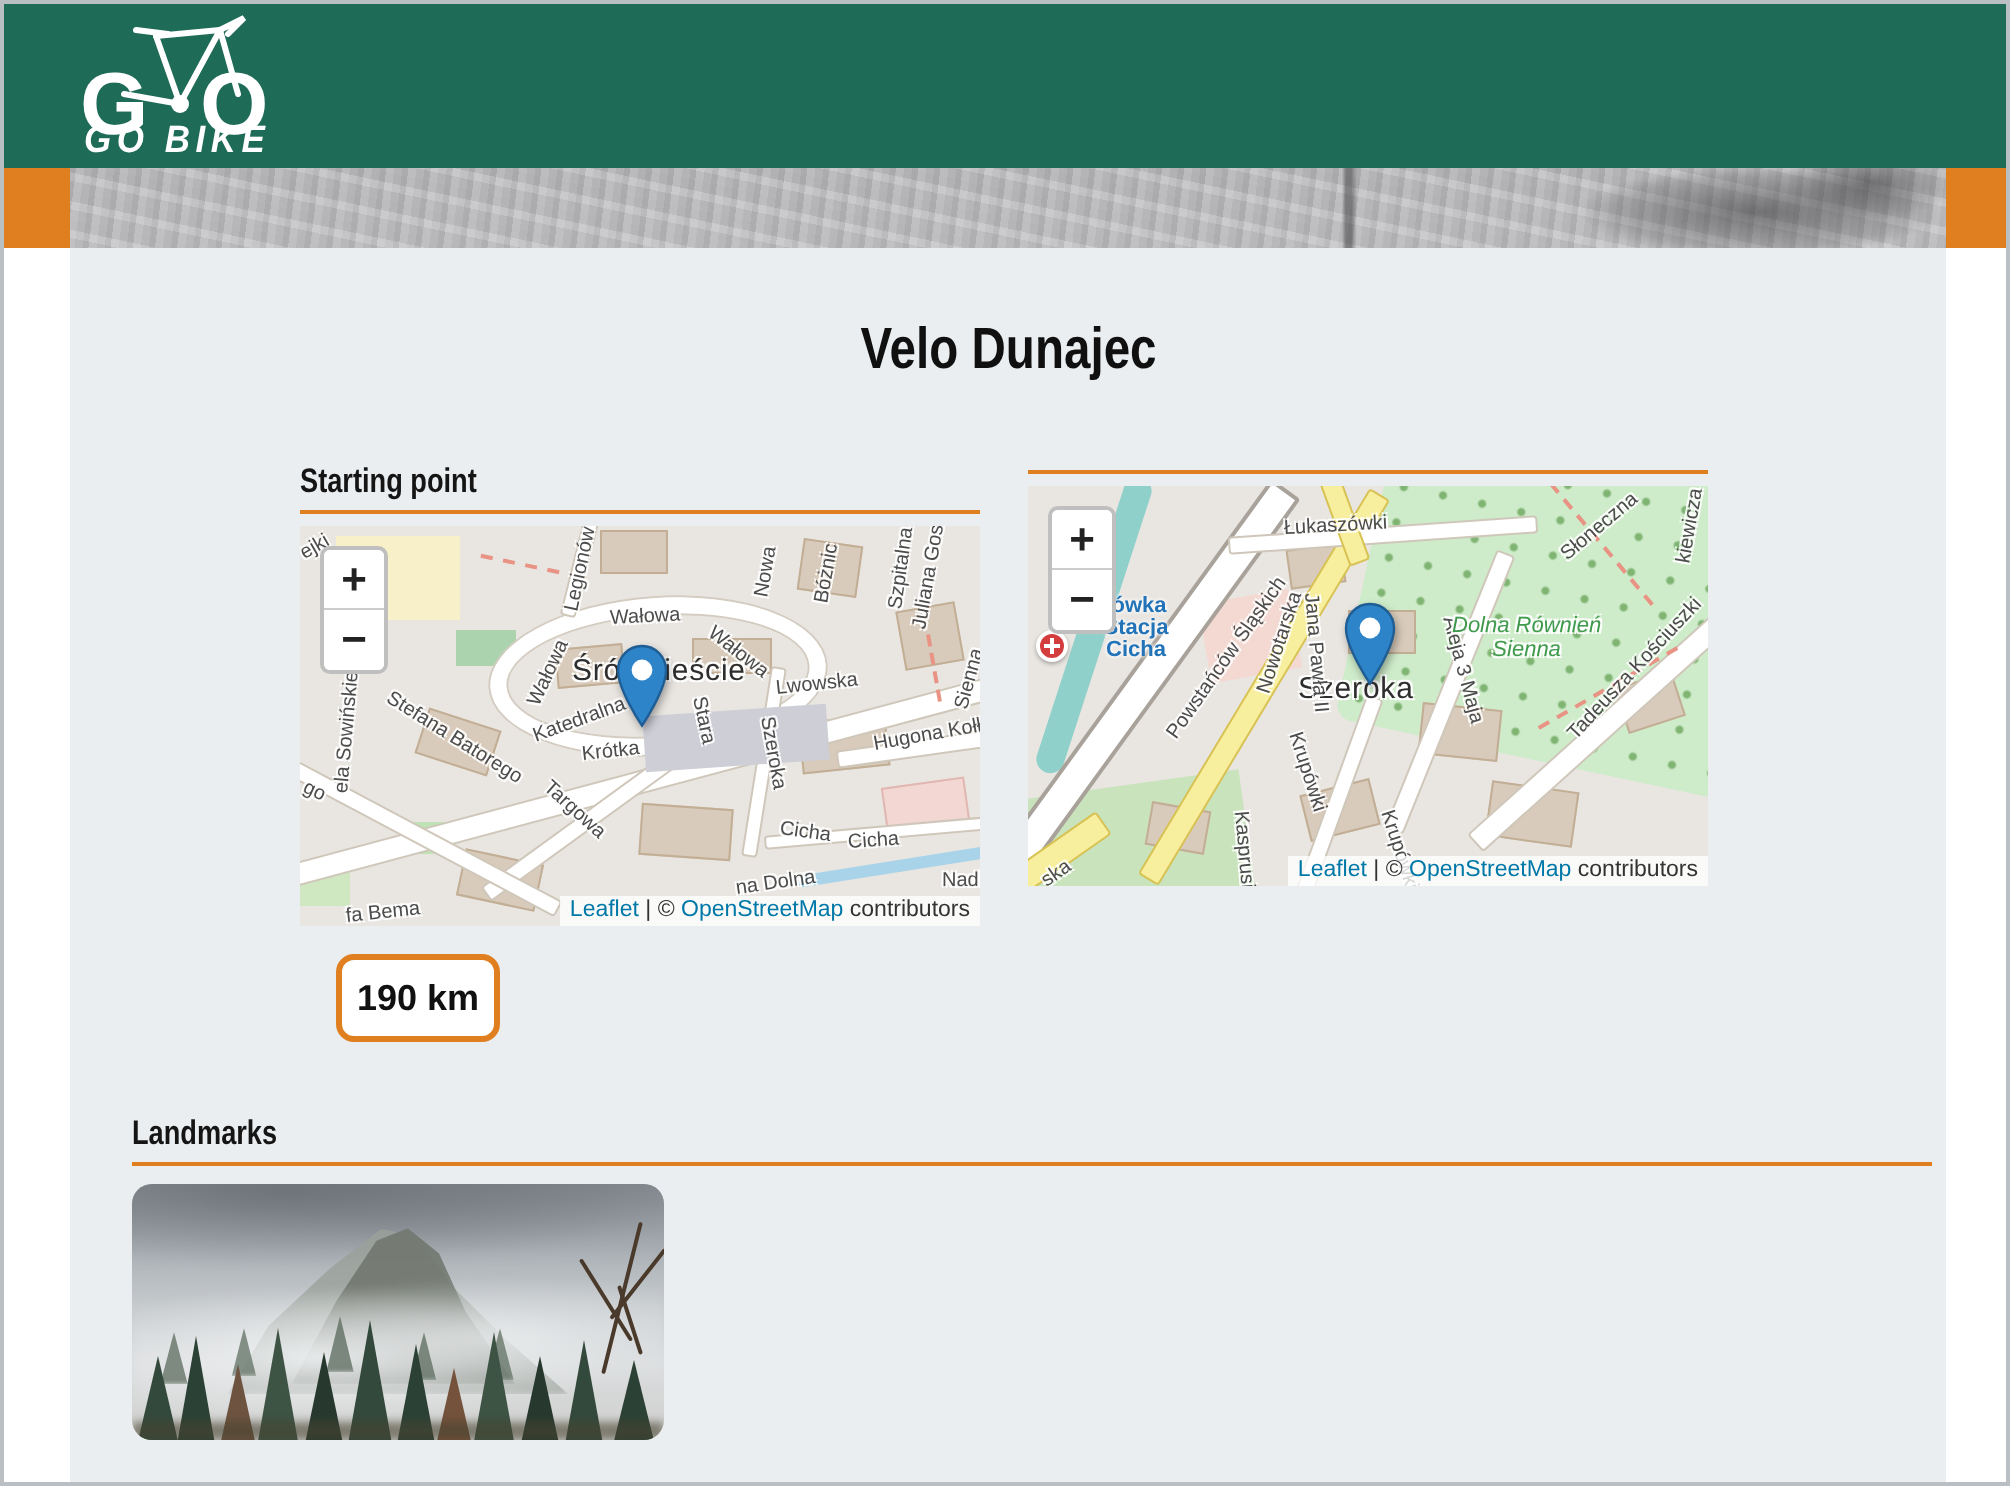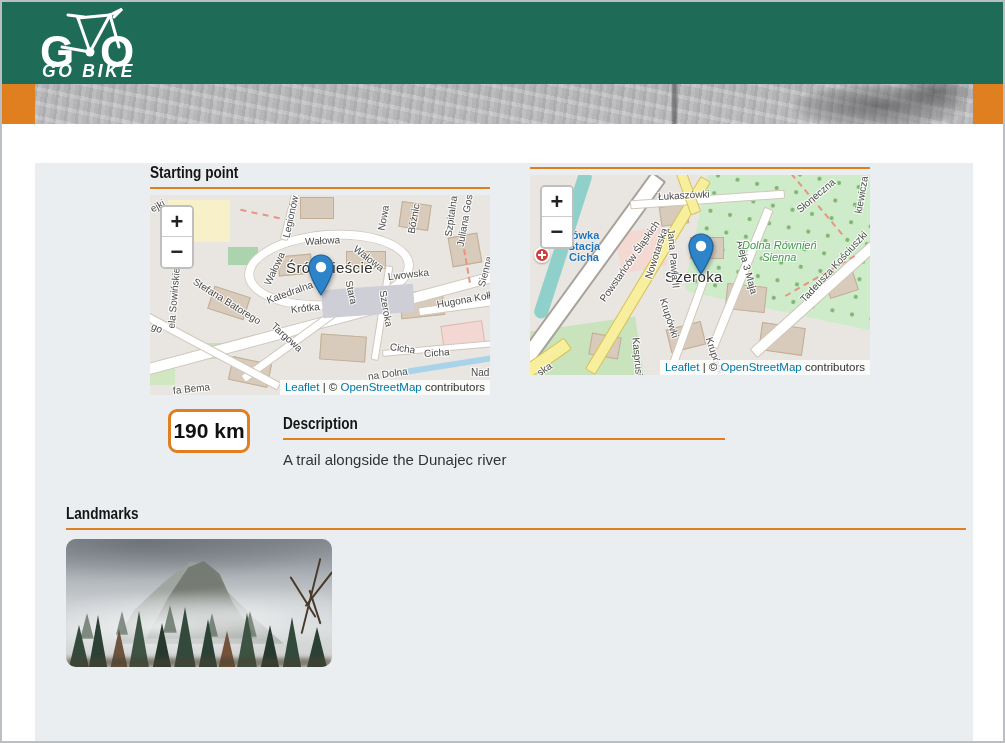--- a/index.html
+++ b/index.html
@@ -30,21 +30,21 @@
       linear-gradient(#c9c9cb,#d6d6d8);}
 
   
   .content{margin:0 30px 0 33px; height:617px; background:var(--bg);}
   .page-title{padding-top:35px; text-align:center; font-size:29px; color:#101010;}
   .cond{font-weight:700; display:inline-block; transform:scaleX(.8); transform-origin:left center;}
   .page-title .cond{transform:scaleX(.82); transform-origin:center;}
   .h2{font-size:17px; color:#151515; line-height:20px;}
   .rule{border-bottom:2px solid var(--accent); margin-top:4px;}
 
-  .maps-row{display:flex; gap:40px; margin:39px 115px 0;}
+  .maps-row{display:flex; gap:24px; margin:39px 115px 0;}
   .map-col{width:340px;}
   .map{position:relative; width:340px; height:200px; margin-top:6px; background:#e9e6e2; overflow:hidden;}
 
   
   .zone,.bld,.road{position:absolute;}
   .bld{background:var(--bld); border:1px solid var(--bldline);}
   .road{background:#fff; border:1px solid var(--road-edge); border-radius:2px;}
   .road.yellow{background:#f7ef9e; border-color:#d8c254;}
   .ring{position:absolute; left:95px; top:36px; width:168px; height:78px; border:8px solid #fff;
         border-radius:50%; box-shadow:0 0 0 1px #d4ccc0, inset 0 0 0 1px #d4ccc0; transform:rotate(-4deg);}
@@ -70,21 +70,21 @@
         text-align:center; line-height:29px; cursor:pointer; user-select:none;}
   .zbtn:first-child{border-bottom:1px solid #ccc;}
 
   .attrib{position:absolute; right:0; bottom:0; background:rgba(255,255,255,.78); padding:1px 5px 2px;
           font-size:11.5px; color:#333; z-index:7; white-space:nowrap;}
   .attrib a{color:var(--link); text-decoration:none; cursor:pointer;}
 
   
   .detail-row{display:flex; margin:14px 0 0 133px; align-items:flex-start;}
   .badge{width:82px; height:44px; background:#fff; border:3px solid var(--accent); border-radius:9px;
-         display:flex; align-items:center; justify-content:center; font-size:21px; font-weight:700; color:#111;}
+         display:flex; align-items:center; justify-content:center; font-size:18px; font-weight:700; color:#111;}
   .desc-col{width:442px; margin-left:33px; padding-top:5px;}
   .desc-text{margin-top:11px; font-size:15px; color:#333;}
 
   
   .landmarks{margin:36px 7px 0 31px;}
   .photo{position:relative; width:266px; height:128px; margin-top:9px; border-radius:10px; overflow:hidden;
          background:linear-gradient(180deg,#90969c 0%,#a7adb2 22%,#c6cacd 48%,#dadcde 70%,#cfd0cd 100%);}
   .cloud{position:absolute; left:-20px; top:-15px; width:320px; height:60px;
          background:radial-gradient(ellipse at 30% 30%, rgba(98,104,110,.75), transparent 65%),
                     radial-gradient(ellipse at 75% 20%, rgba(120,126,131,.6), transparent 60%); filter:blur(3px);}
@@ -127,20 +127,21 @@
   </div>
 
   <div class="band">
     <div class="accent"></div>
     <div class="texture"></div>
     <div class="accent right"></div>
   </div>
 
   <div class="content">
 
+    <h1 class="page-title"><span class="cond">Velo Dunajec</span></h1>
 
     <div class="maps-row">
 
       <div class="map-col">
         <div class="h2"><span class="cond">Starting point</span></div>
         <div class="rule"></div>
         <div class="map">
 
           <div class="zone" style="left:18px;top:5px;width:62px;height:42px;background:#f7f0c8;"></div>
           <div class="zone" style="left:78px;top:52px;width:30px;height:18px;background:#abd4ae;"></div>
@@ -288,25 +289,20 @@
             <span>| ©</span>
             <a>OpenStreetMap</a>
             <span>contributors</span>
           </div>
         </div>
       </div>
     </div>
 
     <div class="detail-row">
       <div class="badge">190 km</div>
-      <div class="desc-col">
-        <div class="h2"><span class="cond">Description</span></div>
-        <div class="rule"></div>
-        <div class="desc-text">A trail alongside the Dunajec river</div>
-      </div>
     </div>
 
     <div class="landmarks">
       <div class="h2"><span class="cond">Landmarks</span></div>
       <div class="rule"></div>
       <div class="photo">
         <div class="cloud"></div>
         <div class="mtn back"></div>
         <div class="mtn front"></div>
         <div class="fog"></div>

